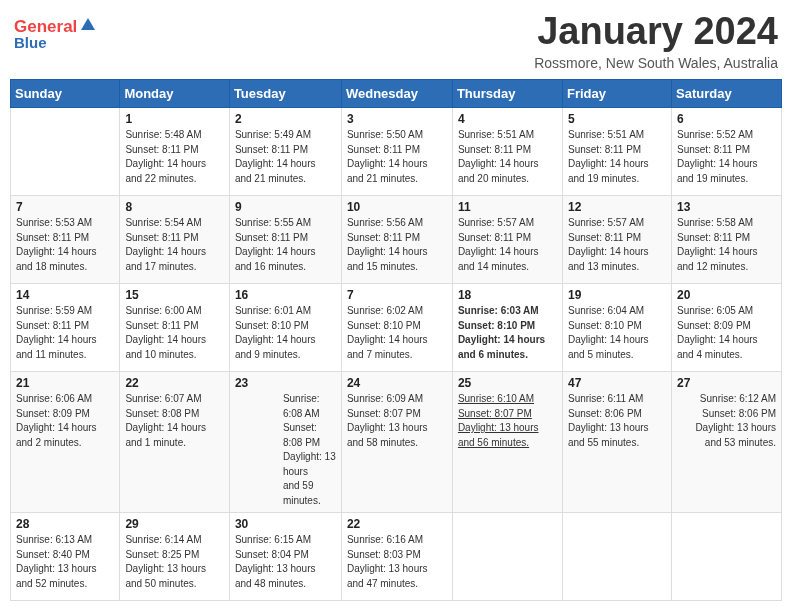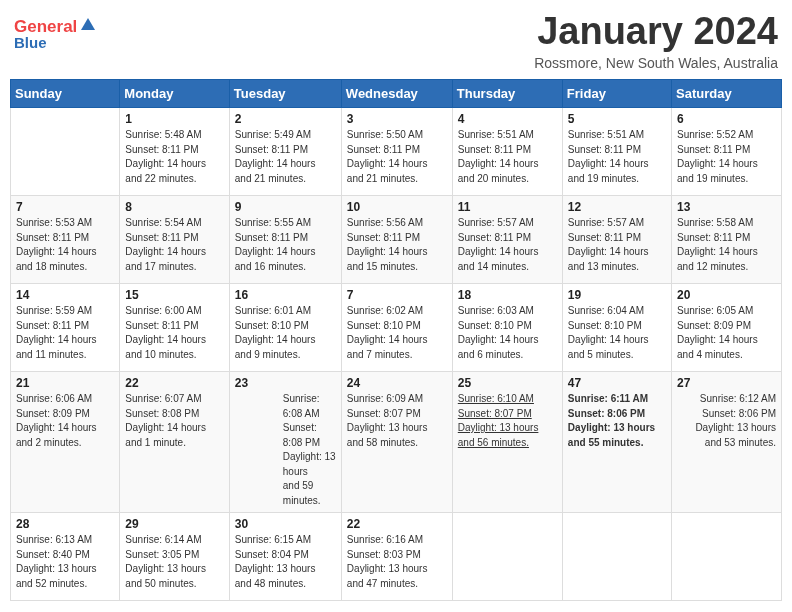--- a/index.html
+++ b/index.html
@@ -240,21 +240,21 @@
         </td>
         <td>
           <div class="day-number">7</div>
           <div class="day-info" style="white-space: pre-line;">Sunrise: 6:02 AM
 Sunset: 8:10 PM
 Daylight: 14 hours
 and 7 minutes.</div>
         </td>
         <td>
           <div class="day-number">18</div>
-          <div class="day-info" style="white-space: pre-line;">Sunrise: 6:03 AM
+          <div class="day-info" style="white-space: pre-line; font-weight: bold;">Sunrise: 6:03 AM
 Sunset: 8:10 PM
 Daylight: 14 hours
 and 6 minutes.</div>
         </td>
         <td>
           <div class="day-number">19</div>
           <div class="day-info" style="white-space: pre-line;">Sunrise: 6:04 AM
 Sunset: 8:10 PM
 Daylight: 14 hours
 and 5 minutes.</div>
@@ -298,21 +298,21 @@
         </td>
         <td>
           <div class="day-number">25</div>
           <div class="day-info" style="white-space: pre-line; text-decoration: underline;">Sunrise: 6:10 AM
 Sunset: 8:07 PM
 Daylight: 13 hours
 and 56 minutes.</div>
         </td>
         <td>
           <div class="day-number">47</div>
-          <div class="day-info" style="white-space: pre-line; font-weight: bold;">Sunrise: 6:11 AM
+          <div class="day-info" style="white-space: pre-line;">Sunrise: 6:11 AM
 Sunset: 8:06 PM
 Daylight: 13 hours
 and 55 minutes.</div>
         </td>
         <td>
           <div class="day-number">27</div>
           <div class="day-info" style="white-space: pre-line; text-align: right;">Sunrise: 6:12 AM
 Sunset: 8:06 PM
 Daylight: 13 hours
 and 53 minutes.</div>
@@ -322,21 +322,21 @@
         <td>
           <div class="day-number">28</div>
           <div class="day-info" style="white-space: pre-line;">Sunrise: 6:13 AM
 Sunset: 8:40 PM
 Daylight: 13 hours
 and 52 minutes.</div>
         </td>
         <td>
           <div class="day-number">29</div>
           <div class="day-info" style="white-space: pre-line;">Sunrise: 6:14 AM
-Sunset: 3:05 PM
+Sunset: 8:25 PM
 Daylight: 13 hours
 and 50 minutes.</div>
         </td>
         <td>
           <div class="day-number">30</div>
           <div class="day-info" style="white-space: pre-line;">Sunrise: 6:15 AM
 Sunset: 8:04 PM
 Daylight: 13 hours
 and 48 minutes.</div>
         </td>

